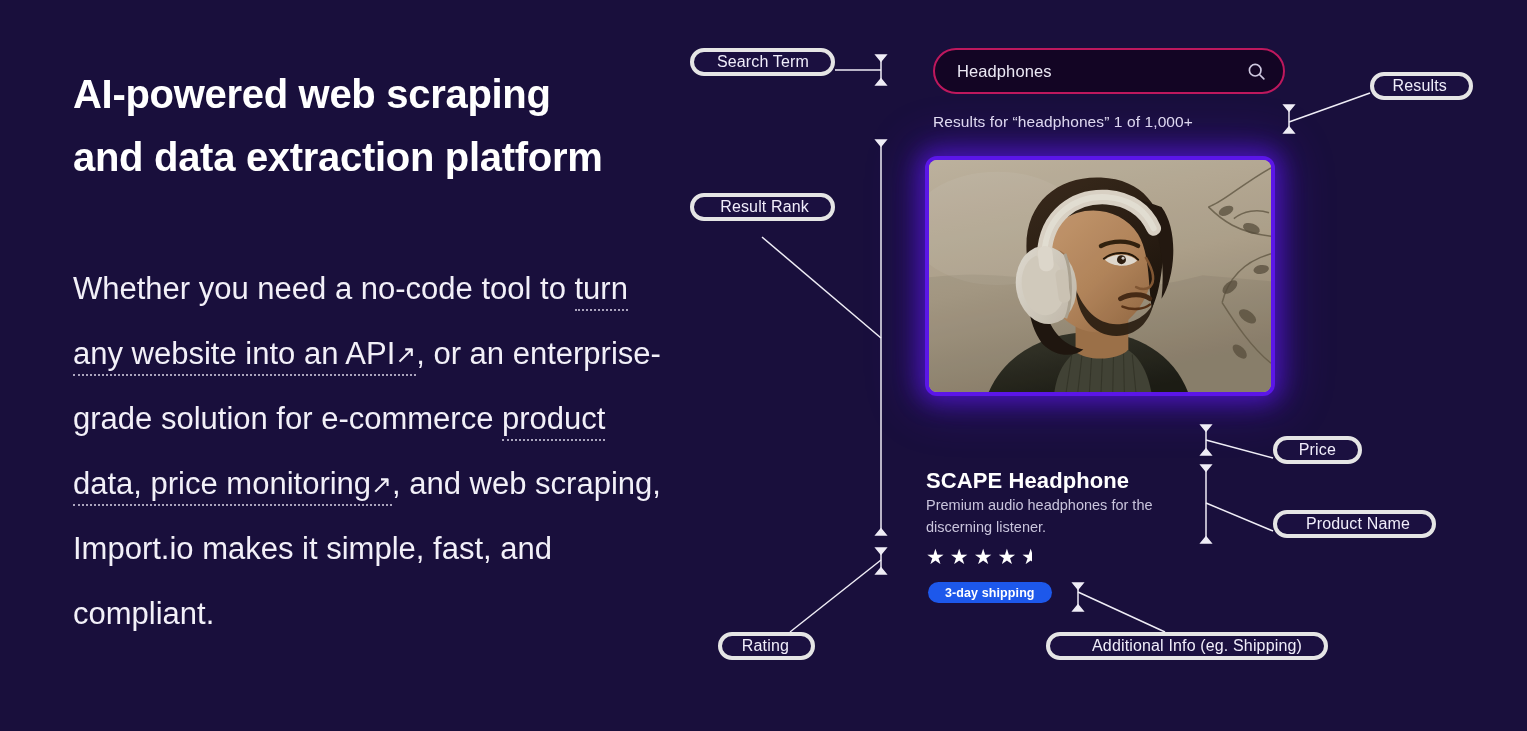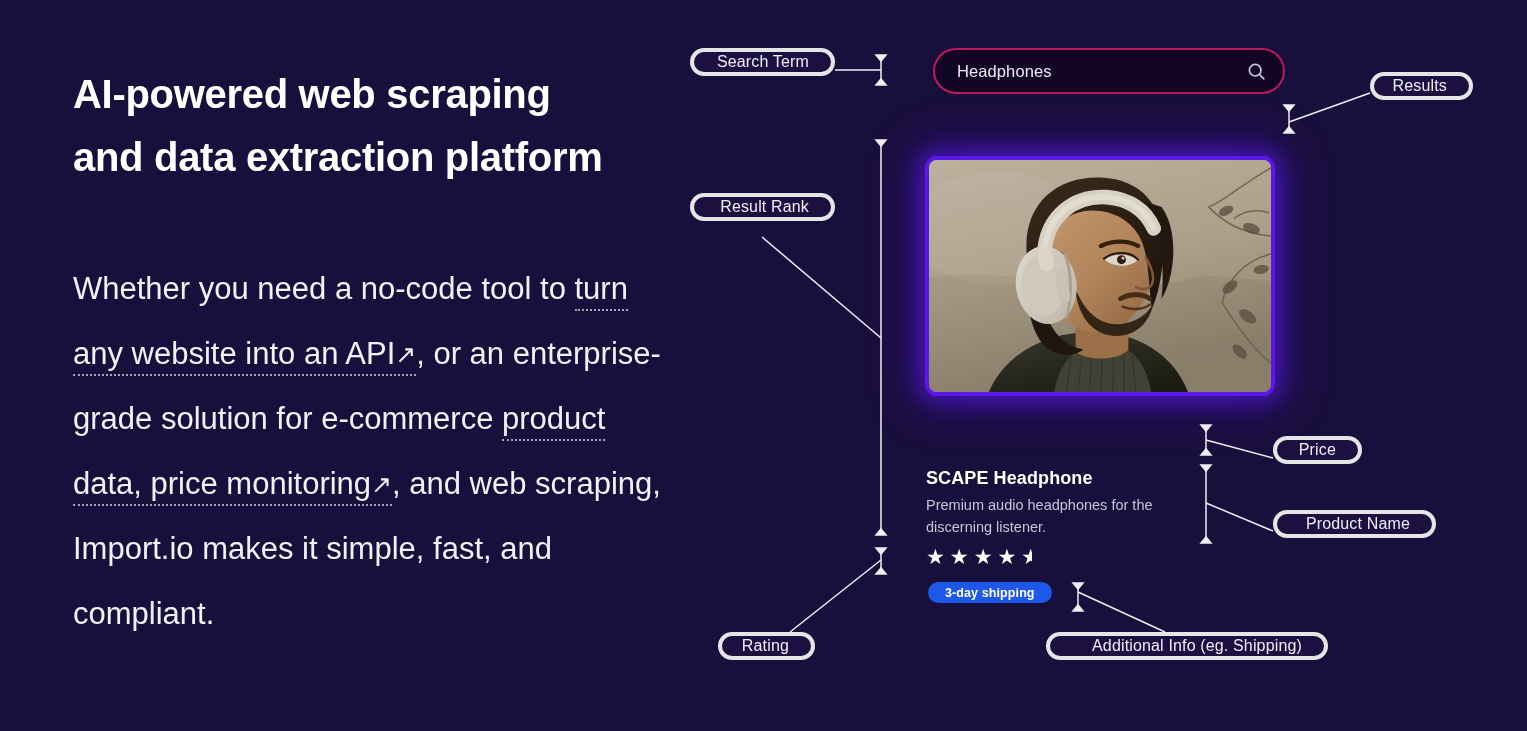--- a/index.html
+++ b/index.html
@@ -107,21 +107,21 @@
     top: 420px;
     font-size: 33px;
     font-weight: bold;
     color: #ffffff;
     letter-spacing: -0.2px;
   }
   #prodname {
     position: absolute;
     left: 926px;
     top: 468px;
-    font-size: 18px;
+    font-size: 22px;
     font-weight: bold;
     color: #ffffff;
     letter-spacing: 0.1px;
   }
   #proddesc {
     position: absolute;
     left: 926px;
     top: 494px;
     width: 260px;
     font-size: 14.5px;
@@ -196,20 +196,21 @@
   <div id="searchbar">
     <span id="searchvalue">Headphones</span>
     <span style="display:flex;align-items:center;">
       <svg width="21" height="21" viewBox="0 0 24 24" fill="none" stroke="#cfc9e0" stroke-width="1.9" stroke-linecap="round">
         <circle cx="10.5" cy="10.5" r="6.6"></circle>
         <line x1="15.4" y1="15.4" x2="20.4" y2="20.4"></line>
       </svg>
     </span>
   </div>
 
+  <div id="resultsline">Results for “headphones” 1 of 1,000+</div>
 
   <div id="prodimg">
     <svg id="photo" viewBox="0 0 350 240" preserveAspectRatio="xMidYMid slice">
       <defs>
         <linearGradient id="wallg" x1="0" y1="0" x2="0.3" y2="1">
           <stop offset="0%" stop-color="#cdc2ae"></stop>
           <stop offset="55%" stop-color="#bbae98"></stop>
           <stop offset="100%" stop-color="#9d917c"></stop>
         </linearGradient>
         <linearGradient id="hairg" x1="0.2" y1="0" x2="0.8" y2="1">

